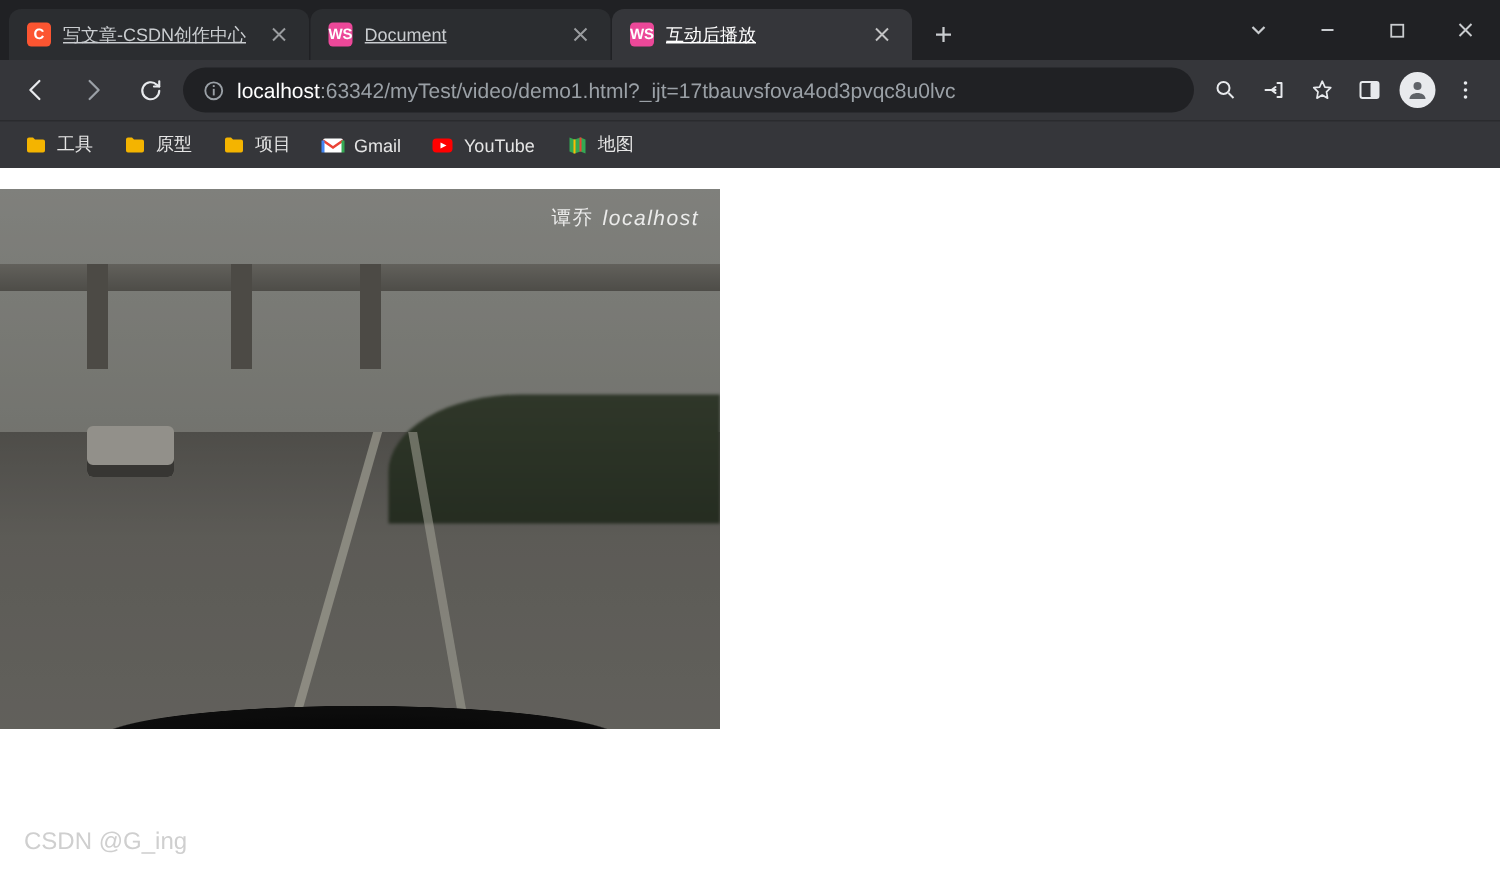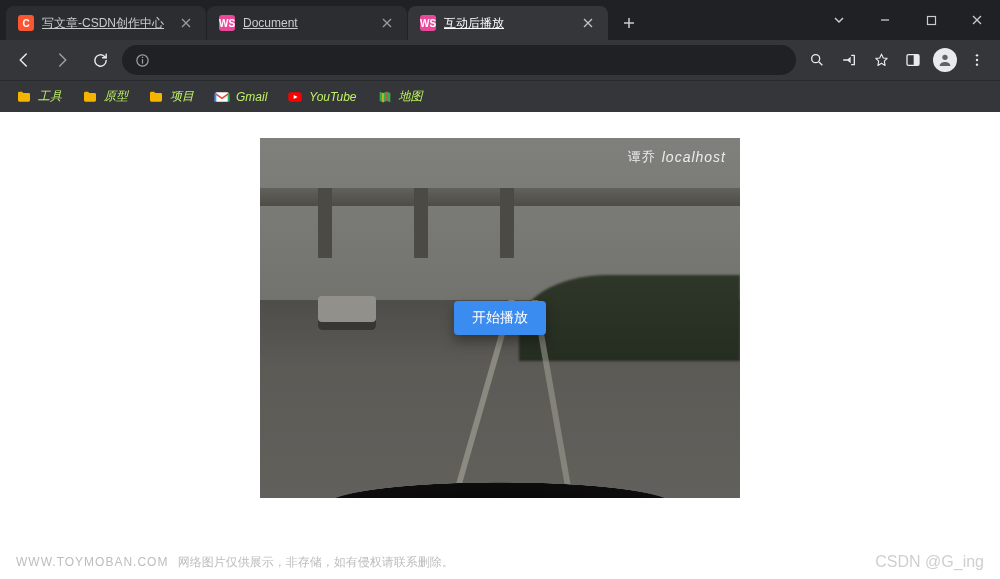--- a/index.html
+++ b/index.html
@@ -82,33 +82,33 @@
   }
   .avatar svg { fill:#5f6368; }
 
   
   .bookmarks {
     height: 32px; background: #35363a; border-top: 1px solid #2a2b2e;
     display:flex; align-items:center; padding: 0 8px; gap: 4px;
   }
   .bm {
     display:flex; align-items:center; gap:6px; padding: 4px 8px;
-    color:#bef264; font-size:12px; border-radius:4px; cursor:default;font-style:italic;
+    color:#e5e5e5; font-size:12px; border-radius:4px; cursor:default;
   }
   .bm .bm-icon { width:16px; height:16px; display:flex; align-items:center; justify-content:center; }
   .folder-icon { color:#f4b400; }
   .gmail-icon { }
   .yt-icon { color:#ff0000; }
   .maps-icon { }
 
   
   .content {
     background:#fff; height: calc(579px - 40px - 40px - 32px);
-    display:flex; align-items:flex-start; justify-content:center;
-    padding-top: 26px;
+    display:flex; align-items:flex-start; justify-content:flex-start;
+    padding-top: 14px;
   }
   .video-wrap {
     position: relative;
     width: 480px; height: 360px;
     background: #555;
     overflow: hidden;
   }
   .video-bg {
     position:absolute; inset:0;
   }
@@ -246,20 +246,23 @@
         <path d="M20 3v5h-5" stroke="currentColor" stroke-width="2" fill="none" stroke-linecap="round" stroke-linejoin="round"></path>
       </svg>
   </div>
   <div class="omnibox">
     <span class="site-info">
       <svg width="15" height="15" viewBox="0 0 24 24">
           <circle cx="12" cy="12" r="9" stroke="currentColor" stroke-width="2" fill="none"></circle>
           <rect x="11" y="10" width="2" height="7" fill="currentColor"></rect>
           <rect x="11" y="6" width="2" height="2" fill="currentColor"></rect>
         </svg>
+    </span>
+    <span style="white-space:nowrap; overflow:hidden; text-overflow:ellipsis; flex:1;">
+      <span class="url-host">localhost</span><span class="url-rest">:63342/myTest/video/demo1.html?_ijt=17tbauvsfova4od3pvqc8u0lvc</span>
     </span>
   </div>
   <div class="right-icons">
     <div class="nav-icon enabled">
       <svg width="16" height="16" viewBox="0 0 24 24">
           <circle cx="10" cy="10" r="6" stroke="currentColor" stroke-width="2" fill="none"></circle>
           <path d="M15 15l5 5" stroke="currentColor" stroke-width="2"></path>
         </svg>
     </div>
     <div class="nav-icon enabled">
@@ -366,23 +369,18 @@
       <div class="bus"></div>
       <div class="lane1"></div>
         <div class="lane2"></div>
       <div class="dash"></div>
     </div>
     <div class="dim-overlay"></div>
     <div class="wm">
       <span class="han">谭乔</span>
       <span>localhost</span>
     </div>
-    <button class="play-btn">开始播放</button>
   </div>
 </div>
 
 <div class="footer">
-  <div class="left">
-    <span class="site">www.toymoban.com</span>
-    <span>网络图片仅供展示，非存储，如有侵权请联系删除。</span>
-  </div>
   <div class="right">CSDN @G_ing</div>
 </div>
 
 </body></html>

